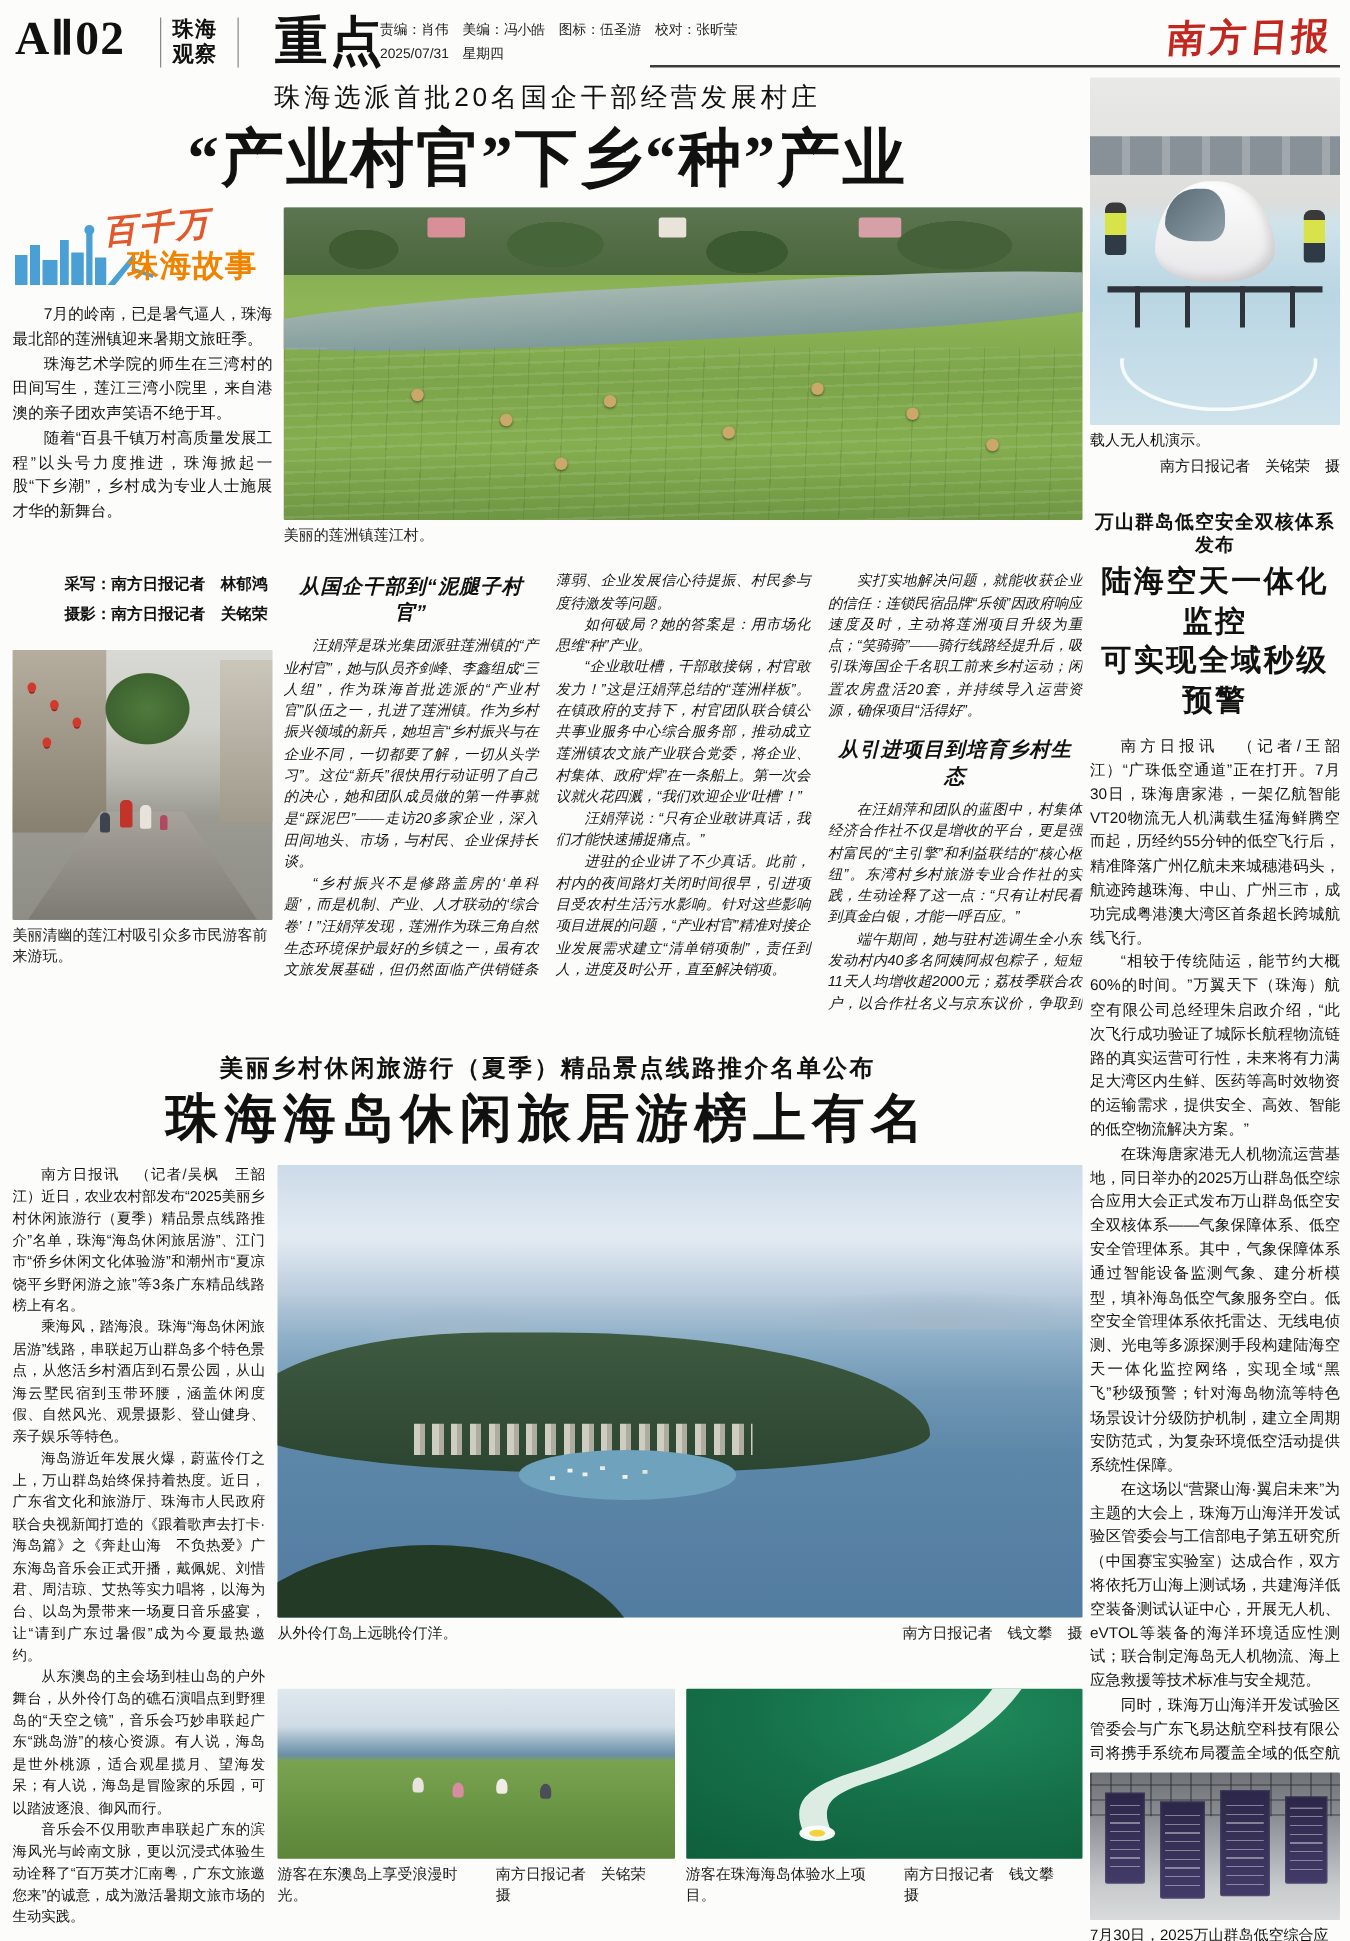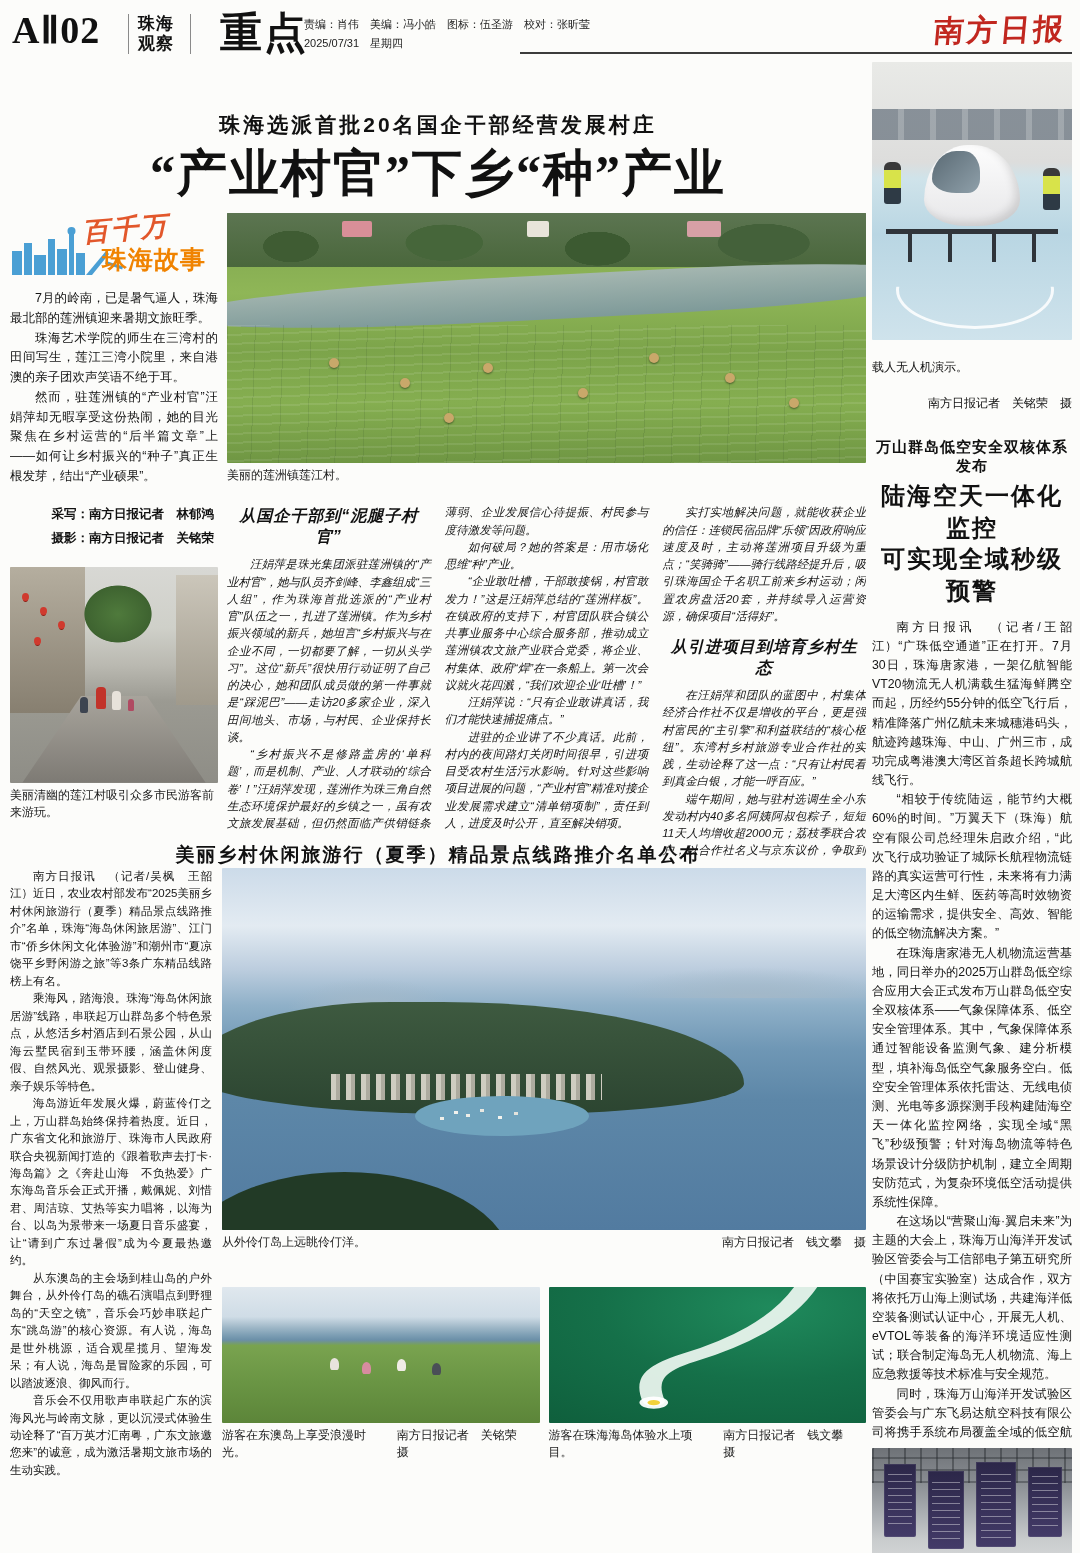--- a/index.html
+++ b/index.html
@@ -21,21 +21,21 @@
   .head-rule{position:absolute;left:520px;top:52px;width:552px;border-top:2px solid #3c3c3c;}
 
   
   .para{font-size:12.5px;line-height:1.58;text-align:justify;text-indent:2em;margin:0;color:#141414;}
   .caption{font-size:12px;color:#1d1d1d;line-height:1.45;margin-top:4px;}
   .cap-row{display:flex;justify-content:space-between;gap:8px;font-size:12px;color:#1d1d1d;margin-top:4px;}
   .photo{position:relative;overflow:hidden;background:#ccc;border-radius:1px;}
 
   
   .article1{position:absolute;left:10px;top:64px;width:856px;}
-  .a1-kicker{text-align:center;font-size:21px;font-weight:700;letter-spacing:3px;margin-top:47px;}
+  .a1-kicker{text-align:center;font-size:21px;font-weight:400;letter-spacing:3px;}
   .a1-headline{text-align:center;font-family:"Liberation Serif",serif;font-weight:900;
                font-size:50px;line-height:1.12;margin:6px 0 12px;letter-spacing:2px;}
   .a1-cols{display:flex;gap:9px;}
   .a1-left{width:208px;flex:none;}
   .a1-right{flex:1;min-width:0;}
 
   .badge{position:relative;height:64px;margin:2px 0 10px;}
   .badge svg{position:absolute;left:0;bottom:2px;}
   .badge-t1{position:absolute;left:72px;top:-4px;color:#e2572b;font-family:"Liberation Serif",serif;
             font-style:italic;font-weight:900;font-size:27px;transform:rotate(-5deg);letter-spacing:2px;}
@@ -61,21 +61,21 @@
   .a2-right{flex:1;min-width:0;}
   .sea-photo{height:362px;}
   .a2-photos{display:flex;gap:9px;margin-top:36px;}
   .a2-photos .photo{flex:1;height:136px;}
   .a2-caps{display:flex;gap:9px;}
   .a2-caps .cap-row{flex:1;align-items:center;}
 
   
   .sidebar{position:absolute;left:872px;top:62px;width:200px;}
   .sb-photo1{height:278px;}
-  .sb-cap{font-size:12px;line-height:1.5;margin-top:18px;}
+  .sb-cap{font-size:12px;line-height:1.5;margin-top:3px;}
   .sb-credit{text-align:right;}
   .sb-kicker{text-align:center;font-size:15px;font-weight:800;margin-top:26px;letter-spacing:1px;}
   .sb-headline{text-align:center;font-family:"Liberation Serif",serif;font-weight:900;
                font-size:24px;line-height:1.32;letter-spacing:2px;margin:5px 0 10px;}
   .sb-body{height:822px;overflow:hidden;}
   .sb-body .para{font-size:12.3px;line-height:1.56;}
   .sb-photo2{height:118px;margin-top:8px;}
 
   
   
@@ -201,21 +201,20 @@
             </g>
           </svg>
           <div class="badge-t1">百千万</div>
           <div class="badge-t2">珠海故事</div>
         </div>
 
         <div class="a1-intro">
 
         <p class="para">7月的岭南，已是暑气逼人，珠海最北部的莲洲镇迎来暑期文旅旺季。</p>
             <p class="para">珠海艺术学院的师生在三湾村的田间写生，莲江三湾小院里，来自港澳的亲子团欢声笑语不绝于耳。</p>
-            <p class="para">然而，驻莲洲镇的“产业村官”汪娟萍却无暇享受这份热闹，她的目光聚焦在乡村运营的“后半篇文章”上——如何让乡村振兴的“种子”真正生根发芽，结出“产业硕果”。</p>
             <p class="para">随着“百县千镇万村高质量发展工程”以头号力度推进，珠海掀起一股“下乡潮”，乡村成为专业人士施展才华的新舞台。</p>
           </div>
 
         <div class="bylines">
           <div>采写：南方日报记者　林郁鸿</div>
           <div>摄影：南方日报记者　关铭荣</div>
         </div>
 
         <div class="photo street-photo">
           <div class="sp-bldg"></div>
@@ -271,20 +270,21 @@
           <p class="para">在汪娟萍和团队的蓝图中，村集体经济合作社不仅是增收的平台，更是强村富民的“主引擎”和利益联结的“核心枢纽”。东湾村乡村旅游专业合作社的实践，生动诠释了这一点：“只有让村民看到真金白银，才能一呼百应。”</p>
               <p class="para">端午期间，她与驻村选调生全小东发动村内40多名阿姨阿叔包粽子，短短11天人均增收超2000元；荔枝季联合农户，以合作社名义与京东议价，争取到快递费打六折，9天发货超7000斤；从整合在地物产开展“斗门好物”内外部推介，到以专业智力输出挣得咨询费……合作社上半年营收84万元，净利润12万元，“造血”能力正被全方位激活。</p>
             </div>
         </div>
       </div>
     </div>
   </section>
 
   <section class="article2">
     <div class="a2-kicker">美丽乡村休闲旅游行（夏季）精品景点线路推介名单公布</div>
+    <h2 class="a2-headline">珠海海岛休闲旅居游榜上有名</h2>
 
     <div class="a2-body">
       <aside class="a2-left">
 
       <p class="para">南方日报讯　（记者/吴枫　王韶江）近日，农业农村部发布“2025美丽乡村休闲旅游行（夏季）精品景点线路推介”名单，珠海“海岛休闲旅居游”、江门市“侨乡休闲文化体验游”和潮州市“夏凉饶平乡野闲游之旅”等3条广东精品线路榜上有名。</p>
           <p class="para">乘海风，踏海浪。珠海“海岛休闲旅居游”线路，串联起万山群岛多个特色景点，从悠活乡村酒店到石景公园，从山海云墅民宿到玉带环腰，涵盖休闲度假、自然风光、观景摄影、登山健身、亲子娱乐等特色。</p>
           <p class="para">海岛游近年发展火爆，蔚蓝伶仃之上，万山群岛始终保持着热度。近日，广东省文化和旅游厅、珠海市人民政府联合央视新闻打造的《跟着歌声去打卡·海岛篇》之《奔赴山海　不负热爱》广东海岛音乐会正式开播，戴佩妮、刘惜君、周洁琼、艾热等实力唱将，以海为台、以岛为景带来一场夏日音乐盛宴，让“请到广东过暑假”成为今夏最热邀约。</p>
           <p class="para">从东澳岛的主会场到桂山岛的户外舞台，从外伶仃岛的礁石演唱点到野狸岛的“天空之镜”，音乐会巧妙串联起广东“跳岛游”的核心资源。有人说，海岛是世外桃源，适合观星揽月、望海发呆；有人说，海岛是冒险家的乐园，可以踏波逐浪、御风而行。</p>
           <p class="para">音乐会不仅用歌声串联起广东的滨海风光与岭南文脉，更以沉浸式体验生动诠释了“百万英才汇南粤，广东文旅邀您来”的诚意，成为激活暑期文旅市场的生动实践。</p>
         </aside>

